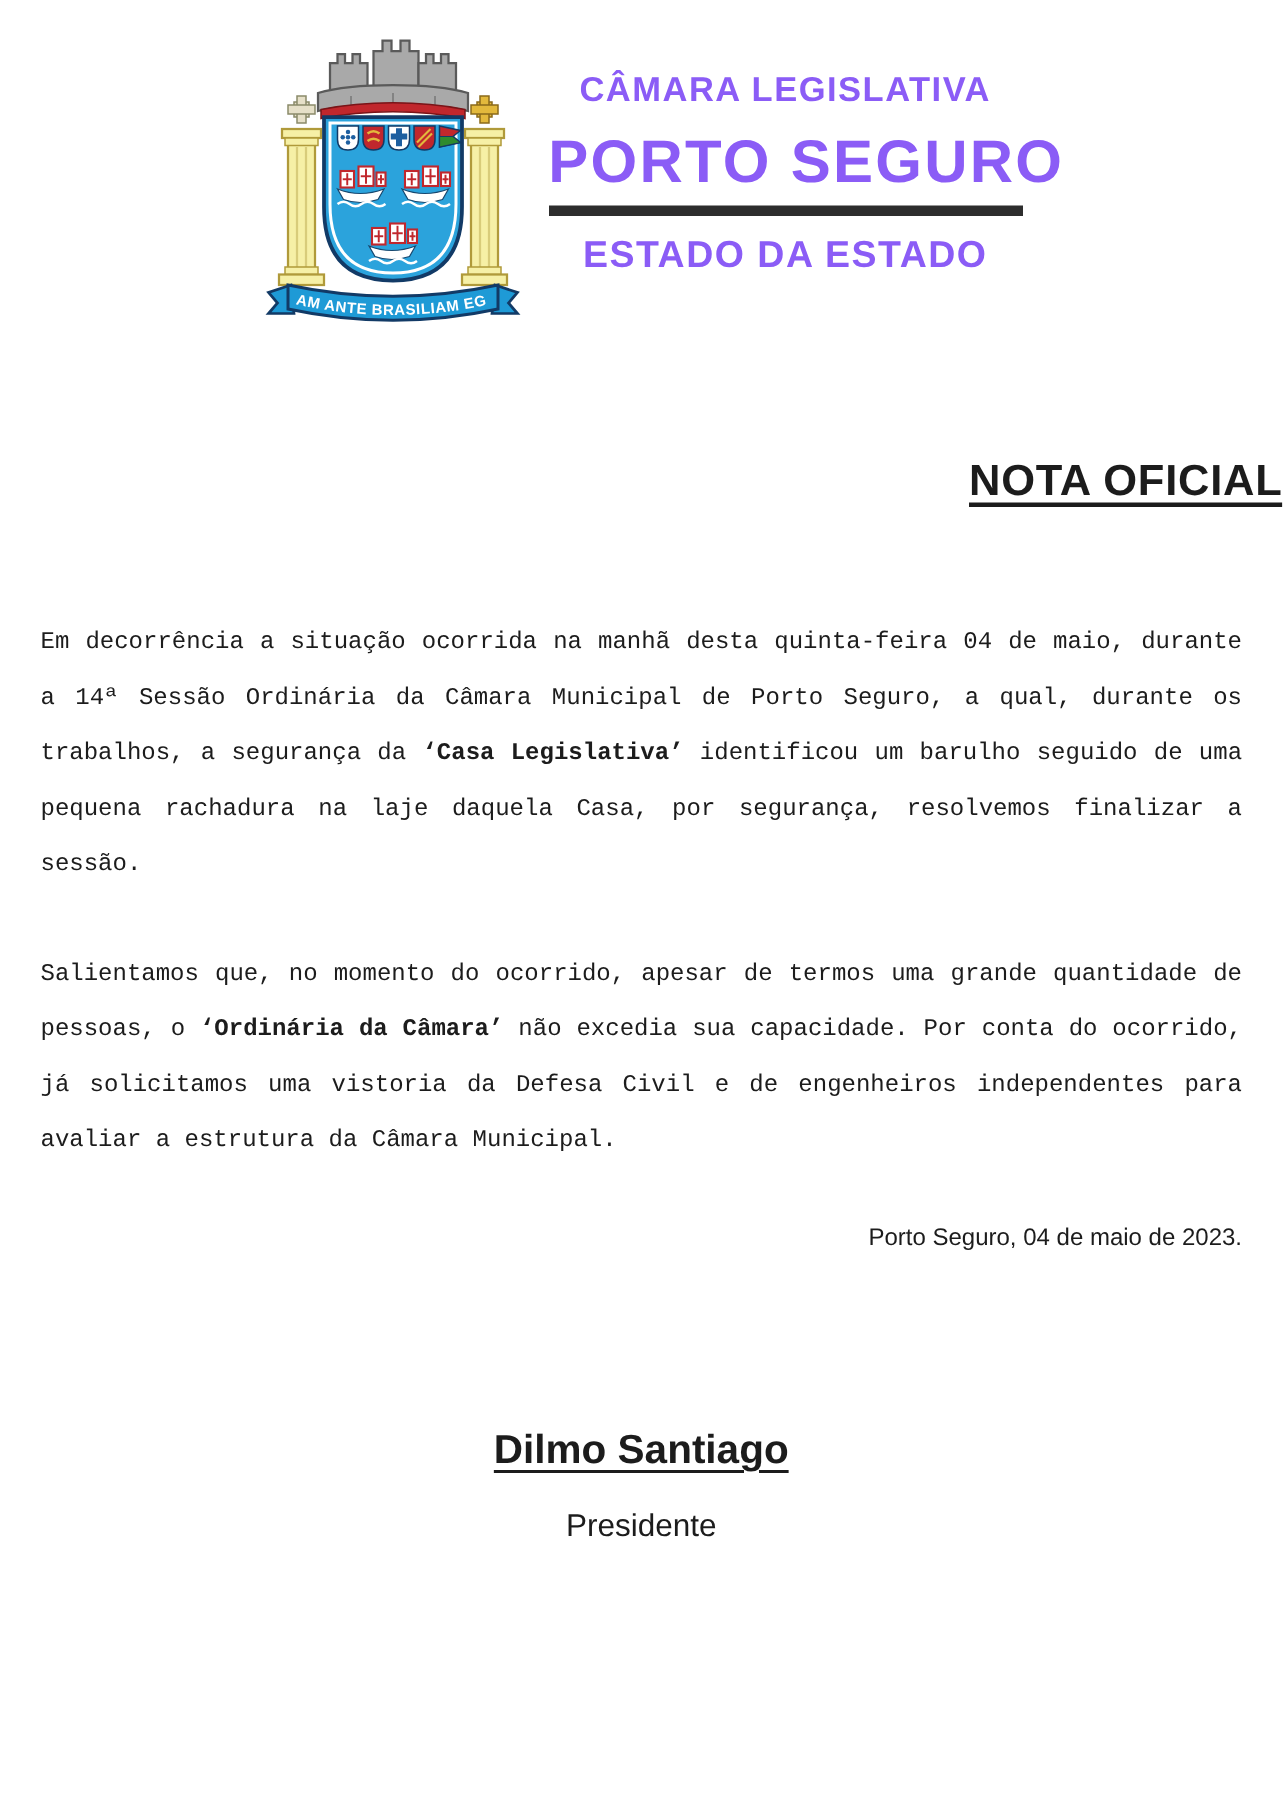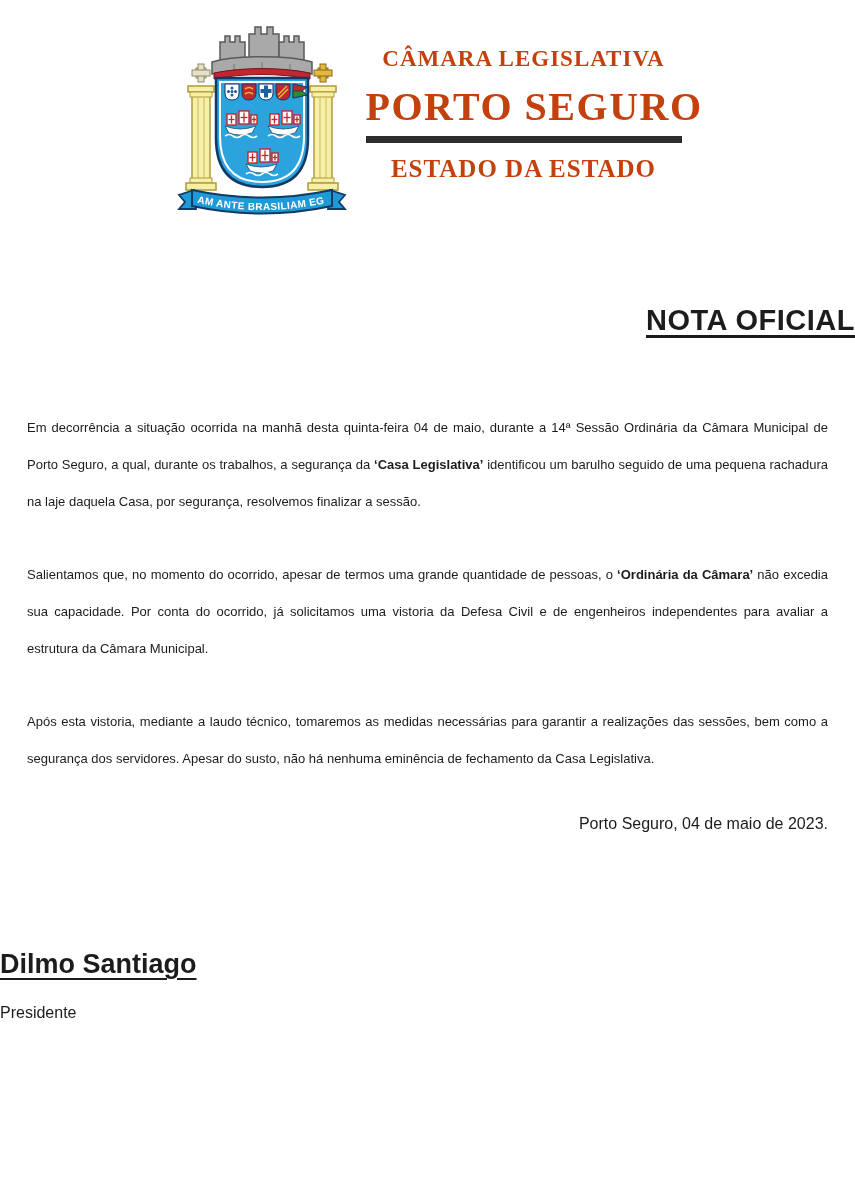--- a/index.html
+++ b/index.html
@@ -18,22 +18,22 @@
     justify-content:center;
     align-items:flex-start;
     gap:16px;
     padding-top:20px;
   }
   .crest{flex:0 0 auto;}
   .header-text{
     width:316px;
     text-align:center;
     padding-top:26px;
-    font-family:Liberation Serif, serif;
-    color:#c2410c;
+    font-family:Liberation Sans, sans-serif;
+    color:#8b5cf6;
   }
   .org-line1{
     font-size:23px;font-weight:bold;letter-spacing:1px;white-space:nowrap;
   }
   .org-line2{
     font-size:40px;font-weight:bold;letter-spacing:1.5px;white-space:nowrap;
     margin-top:14px;line-height:1.05;
   }
   .header-rule{
     height:7px;background:#2d2d2d;margin:8px 0 12px 0;border:0;
@@ -52,47 +52,48 @@
   .doc-title span{
     text-decoration:underline;
     text-decoration-thickness:2.5px;
     text-underline-offset:5px;
   }
   
   .body-text{
     margin:72px 27px 0 27px;
   }
   .body-text p{
-    font-size:13px;
+    font-size:16px;
     line-height:37px;
     text-align:justify;
     margin:0 0 23px 0;
+    font-family:Liberation Mono, monospace;
   }
   .body-text p + p{margin-top:0;}
   .bold-quote{font-weight:bold;}
   .dateline{
     margin:38px 27px 18px 27px;
     font-size:16px;
     text-align:right;
   }
   
   .signature{
     margin-top:116px;
-    text-align:left;
+    text-align:center;
   }
   .sig-name{
     font-size:27px;
     font-weight:bold;
     text-decoration:underline;
     text-decoration-thickness:2px;
     text-underline-offset:5px;
   }
   .sig-role{
     margin-top:24px;
-    font-size:16px;
+    font-size:21px;
   }
 </style>
 </head>
 <body>
 
 <div class="page">
 
   <div class="header">
 
     <div class="crest">
@@ -255,21 +256,20 @@
 
   <div class="doc-title">
     <span>NOTA OFICIAL</span>
   </div>
 
   <div class="body-text">
     <p><span>Em decorrência a situação ocorrida na manhã desta quinta-feira 04 de maio, durante a 14ª Sessão Ordinária da Câmara Municipal de Porto Seguro, a qual, durante os trabalhos, a segurança da </span><span class="bold-quote">‘Casa Legislativa’</span><span> identificou um barulho seguido de uma pequena rachadura na laje daquela Casa, por segurança, resolvemos finalizar a sessão.</span></p>
 
     <p style="margin-top:36px;"><span>Salientamos que, no momento do ocorrido, apesar de termos uma grande quantidade de pessoas, o </span><span class="bold-quote">‘Ordinária da Câmara’</span><span> não excedia sua capacidade. Por conta do ocorrido, já solicitamos uma vistoria da Defesa Civil e de engenheiros independentes para avaliar a estrutura da Câmara Municipal.</span></p>
 
-    <p style="margin-top:36px;"><span>Após esta vistoria, mediante a laudo técnico, tomaremos as medidas necessárias para garantir a realizações das sessões, bem como a segurança dos servidores. Apesar do susto, não há nenhuma eminência de fechamento da Casa Legislativa.</span></p>
   </div>
 
   <div class="dateline">Porto Seguro, 04 de maio de 2023.</div>
 
   <div class="signature">
     <div class="sig-name">Dilmo Santiago</div>
     <div class="sig-role">Presidente</div>
   </div>
 
 </div>

